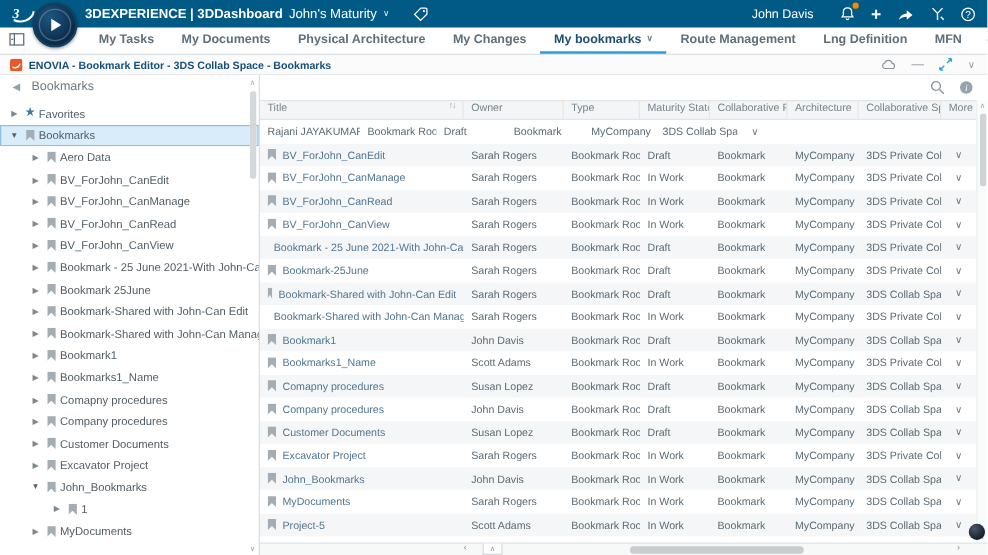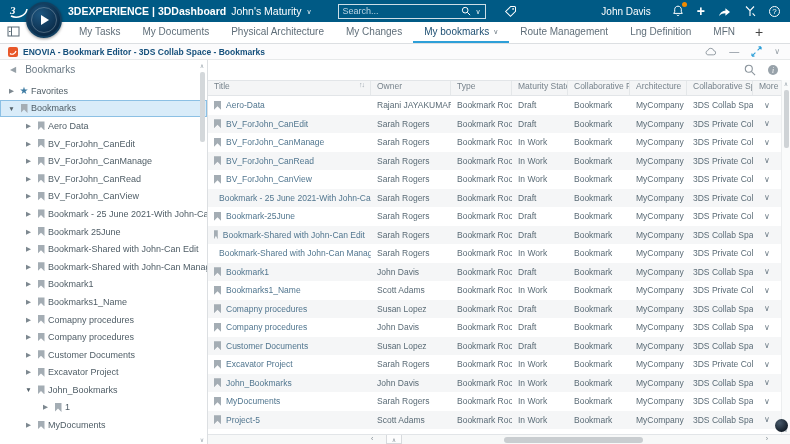--- a/index.html
+++ b/index.html
@@ -27,21 +27,21 @@
   .topright { margin-left:auto; display:flex; align-items:center; gap:13px; }
   .username { font-size:10px; margin-right:8px; white-space:nowrap; }
   .bellwrap { position:relative; }
   .badge { position:absolute; top:-3px; right:-3px; width:5px; height:5px; border-radius:50%; background:#f08a00; }
   .plus-glyph { font-size:14px; font-weight:bold; color:#fff; }
   .help { width:11px; height:11px; border:1px solid #fff; border-radius:50%; font-size:8px; color:#fff; display:flex; align-items:center; justify-content:center; }
 
   
   .tabbar { height:22px; border-bottom:1px solid #dcdfe2; background:#fff; display:flex; align-items:stretch; padding-left:68px; position:relative; z-index:5; }
   .panel-toggle { position:absolute; left:7px; top:4px; color:#5a6b76; }
-  .tab { padding:0 11px; display:flex; align-items:center; gap:4px; font-size:10px; color:#5f6e79; border-bottom:2px solid transparent; white-space:nowrap; cursor:default; }
+  .tab { padding:0 11px; display:flex; align-items:center; gap:4px; font-size:10px; color:#5f6e79; border-bottom:2px solid transparent; white-space:nowrap; cursor:default;font-weight:bold; }
   .tab.active { color:#1d4f72; border-bottom-color:#2d9fd8; }
   .tab .chev { color:#5f6e79; }
   .tab.addtab { font-size:14px; color:#444; padding:0 9px; }
 
   
   .appbar { height:16px; background:#fbfbfc; border-bottom:1px solid #e7e9ea; display:flex; align-items:center; padding:0 10px 0 8px; font-size:8.5px; }
   .app-title { color:#15507c; font-weight:bold; margin-left:5px; white-space:nowrap; }
   .appbar-right { margin-left:auto; display:flex; align-items:center; gap:12px; color:#8a949c; }
   .min-glyph { font-size:10px; color:#8a949c; }
 
@@ -112,30 +112,20 @@
       <path d="M4 14 C 10 17, 19 14, 20 7" stroke="#fff" stroke-width="1.6" fill="none"></path>
     </svg>
   </span>
   <span class="compass">
     <span class="ring"></span>
     <span class="play"></span>
   </span>
   <span class="brand">
     <b>3DEXPERIENCE | 3DDashboard</b>
     <span>John's Maturity</span>
-    <span class="chev">∨</span>
-  </span>
-  <span class="searchbox">
-    <input placeholder="Search..." style="">
-    <span class="icn">
-      <svg width="10" height="10" viewBox="0 0 12 12">
-          <circle cx="5" cy="5" r="3.4" fill="none" stroke="#fff" stroke-width="1.2"></circle>
-          <path d="M7.6 7.6L11 11" stroke="#fff" stroke-width="1.2"></path>
-        </svg>
-    </span>
     <span class="chev">∨</span>
   </span>
   <span class="icn tagicn">
     <svg width="13" height="13" viewBox="0 0 14 14">
         <path d="M7.2 1.6h4.2a1 1 0 0 1 1 1v4.2L7 12.2 1.8 7 7.2 1.6z" fill="none" stroke="#fff" stroke-width="1.1"></path>
         <circle cx="9.8" cy="4.2" r="0.9" fill="#fff"></circle>
       </svg>
   </span>
   <span class="topright">
     <span class="username">John Davis</span>
@@ -416,24 +406,20 @@
           </div>
           <div class="th" style="width: 66px; flex: 0 0 66px;">
             <span>Collaborative Space</span>
           </div>
           <div class="th" style="width: 28px; flex: 0 0 28px;">
             <span>More</span>
           </div>
         </div>
       <div class="tbody" id="tbody">
           <div class="tr">
-            <div class="td title" style="width: 163px; flex: 0 0 163px;">
-              <span class="bm"></span>
-              <span>Aero-Data</span>
-            </div>
             <div class="td" style="width: 80px; flex: 0 0 80px;">
               <span>Rajani JAYAKUMAR</span>
             </div>
             <div class="td" style="width: 61px; flex: 0 0 61px;">
               <span>Bookmark Root</span>
             </div>
             <div class="td" style="width: 56px; flex: 0 0 56px;">
               <span>Draft</span>
             </div>
             <div class="td" style="width: 62px; flex: 0 0 62px;">

